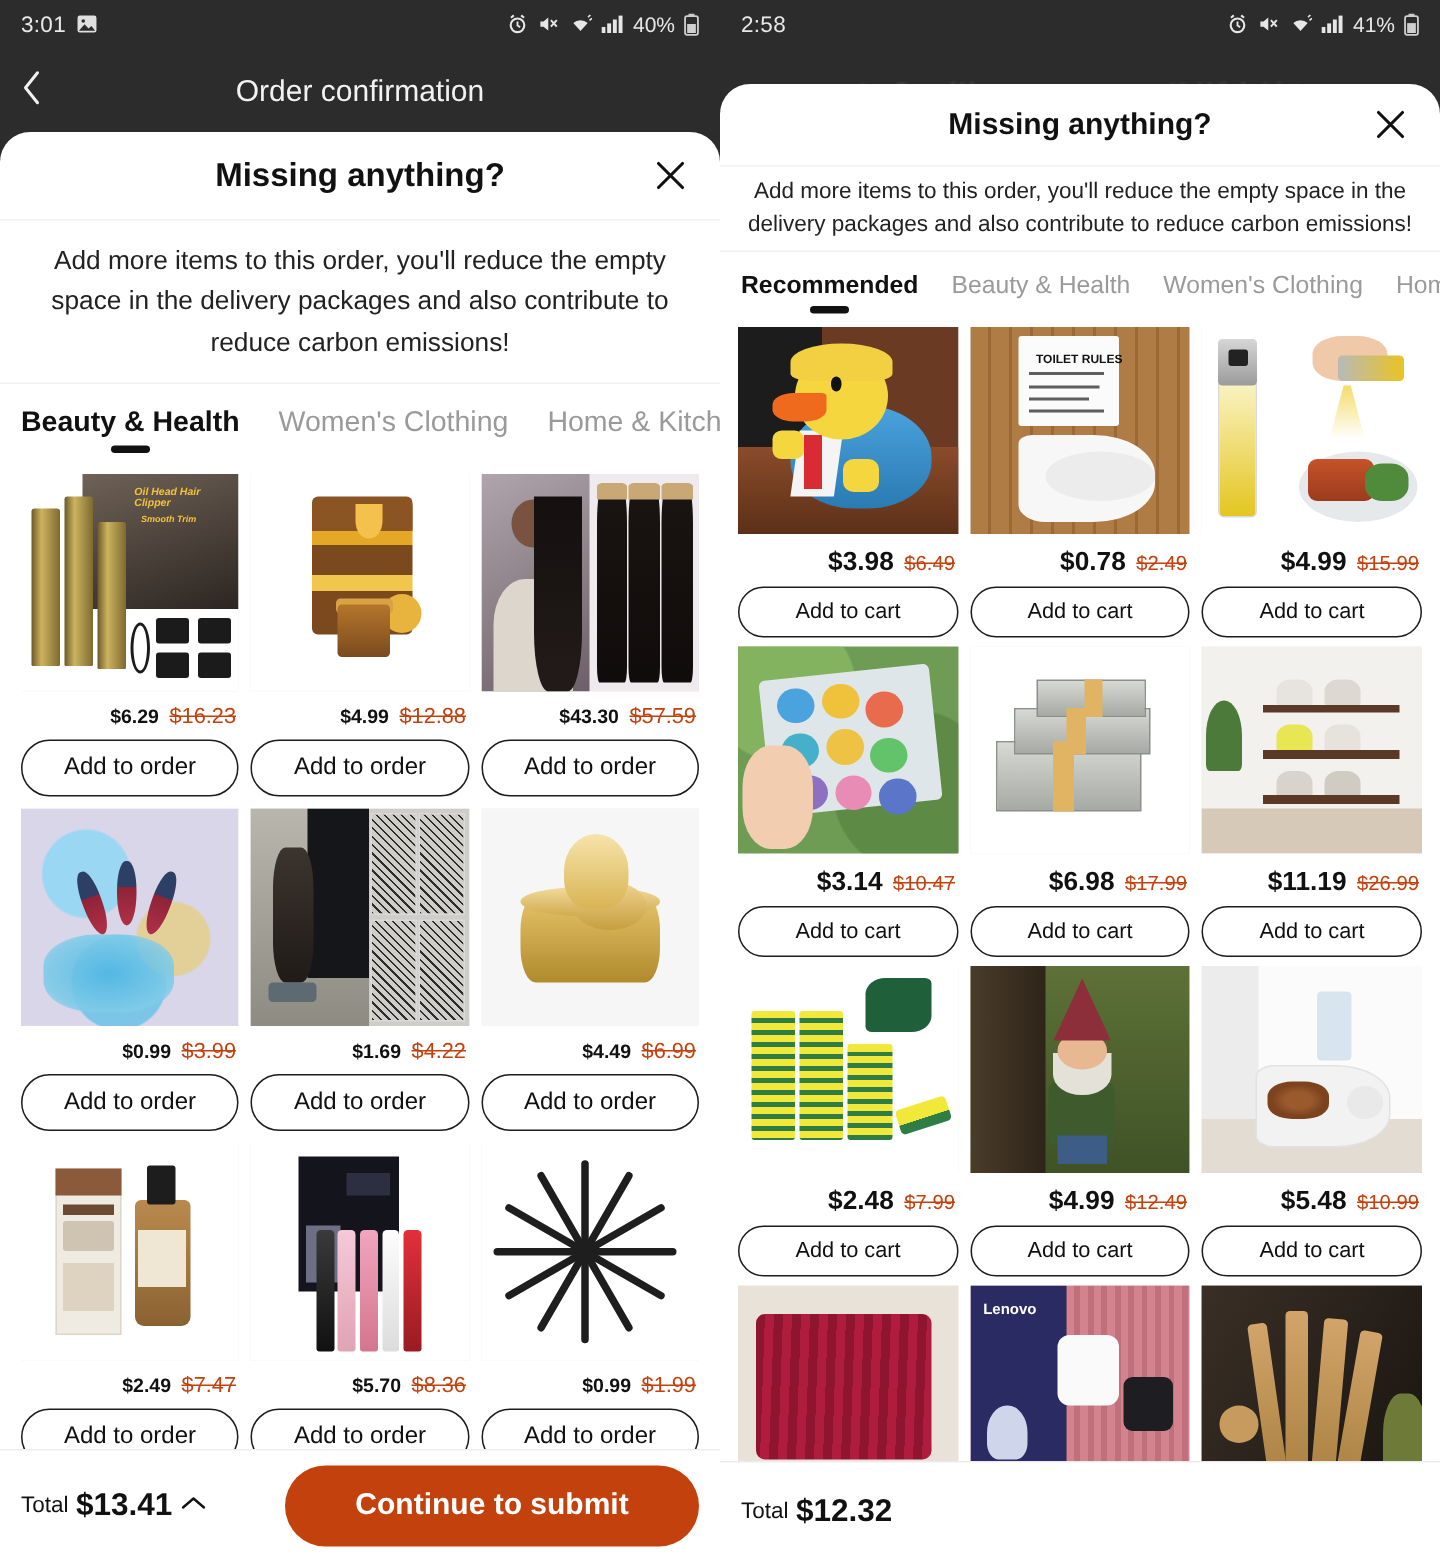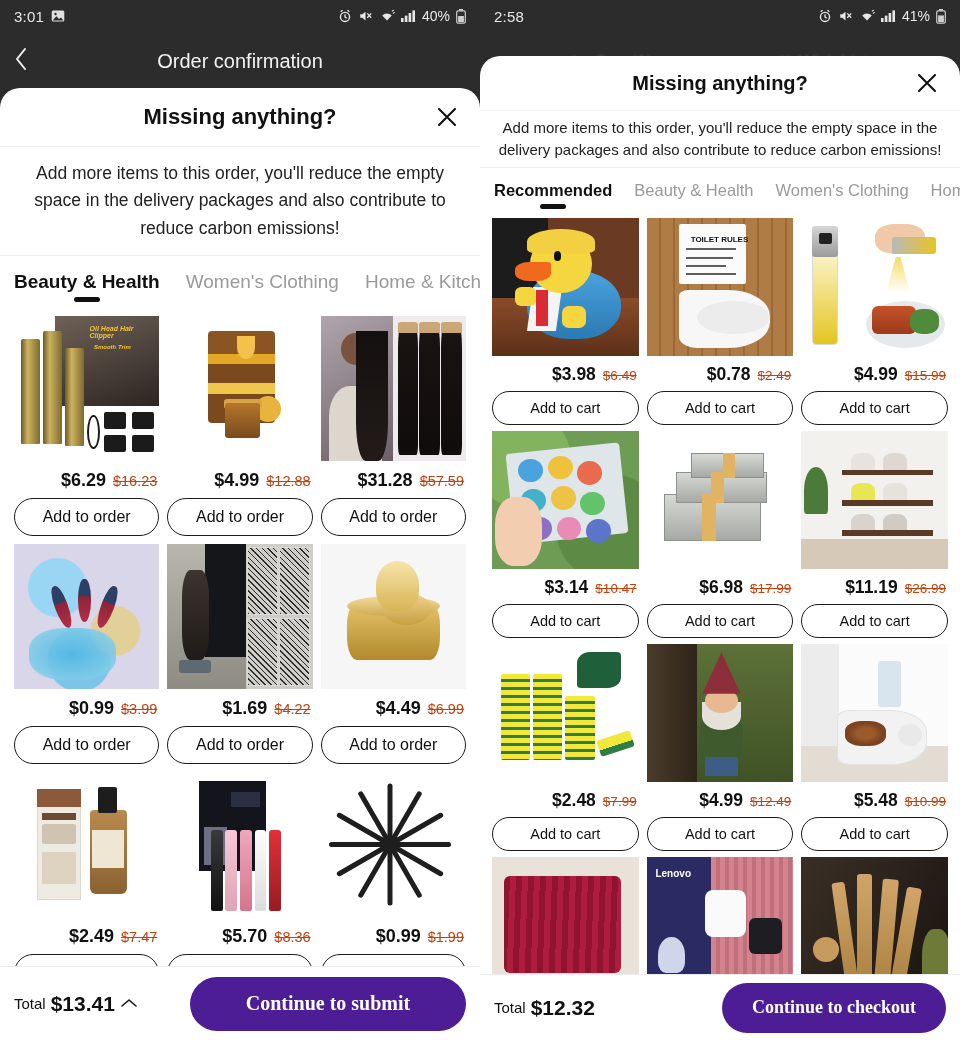--- a/index.html
+++ b/index.html
@@ -96,21 +96,21 @@
   .screen.right .card { margin-bottom: 6px; }
 
   .thumb { width: 100%; position: relative; overflow: hidden; background: #f3f3f3; }
   .screen.left  .thumb { height: 145px; }
   .screen.right .thumb { height: 138px; }
 
   .price-row { display: flex; align-items: baseline; gap: 7px; justify-content: flex-end; }
   .screen.left  .price-row { padding: 9px 2px 7px; }
   .screen.right .price-row { padding: 8px 2px 6px; }
   .price-now { font-weight: bold; color: #111; }
-  .screen.left  .price-now { font-size: 18px; }
+  .screen.left  .price-now { font-size: 13px; }
   .screen.right .price-now { font-size: 17.5px; }
   .price-was { color: #c2410c; text-decoration: line-through; }
   .screen.left  .price-was { font-size: 14.5px; }
   .screen.right .price-was { font-size: 13.5px; }
 
   .add-btn {
     border: 1.4px solid #1c1c1c; border-radius: 22px; background: #fff;
     color: #111; text-align: center; cursor: pointer; width: 100%;
     font-family: inherit;
   }
@@ -122,22 +122,22 @@
     flex: 0 0 auto; background: #fff; display: flex; align-items: center;
     border-top: 1px solid #ececec;
   }
   .screen.left  .bottombar { height: 74px; padding: 0 14px; }
   .screen.right .bottombar { height: 66px; padding: 0 14px; }
   .total { display: flex; align-items: center; gap: 5px; color: #111; }
   .total-label { font-size: 15px; }
   .screen.left  .total-amount { font-size: 21px; font-weight: bold; }
   .screen.right .total-amount { font-size: 21px; font-weight: bold; }
   .cta {
-    margin-left: auto; background: #4c1d95; color: #fff; border: none;
-    border-radius: 28px; font-weight: bold; cursor: pointer; font-family: Liberation Serif, serif;
+    margin-left: auto; background: #c2410c; color: #fff; border: none;
+    border-radius: 28px; font-weight: bold; cursor: pointer; font-family: Liberation Sans, sans-serif;
   }
   .screen.left  .cta { height: 54px; padding: 0 30px; font-size: 20px; min-width: 276px; }
   .screen.right .cta { height: 50px; padding: 0 26px; font-size: 18px; min-width: 224px; }
 
   
   .art { position: absolute; inset: 0; }
   .art span, .art i, .art b { position: absolute; display: block; }
 
   
   .a-clipper { background: #fff; }
@@ -523,21 +523,21 @@
                   <span class="hr"></span>
                   <span class="b1"></span>
                   <span class="b2"></span>
                   <span class="b3"></span>
                   <span class="w1"></span>
                   <span class="w2"></span>
                   <span class="w3"></span>
                 </div>
               </div>
             <div class="price-row">
-              <span class="price-now">$31.28</span>
+              <span class="price-now">$43.30</span>
               <span class="price-was">$57.59</span>
             </div>
             <button class="add-btn">Add to order</button>
           </div>
 
           <div class="card">
             <div class="thumb">
                 <div class="art a-nails">
                   <span class="spk"></span>
                   <span class="blue"></span>
@@ -977,18 +977,17 @@
           </div>
 
         </div>
       </div>
 
       <div class="bottombar">
         <div class="total">
           <span class="total-label">Total</span>
           <span class="total-amount">$12.32</span>
         </div>
-        <button class="cta">Continue to checkout</button>
       </div>
     </div>
   </div>
 
 </div>
 
 </body></html>

